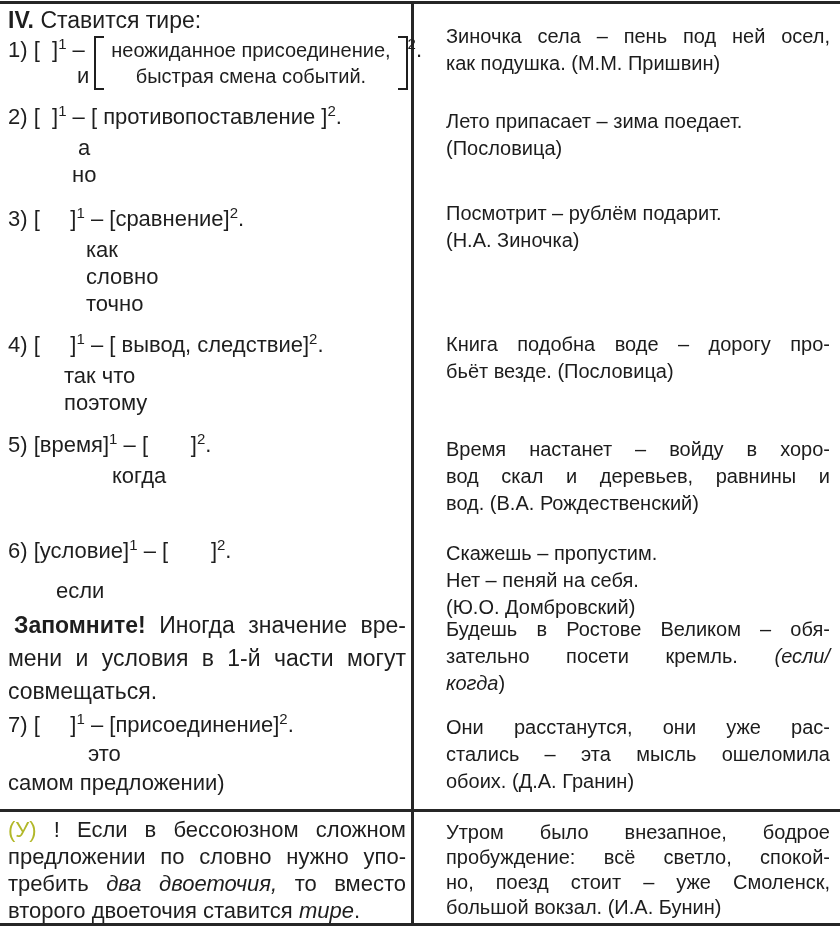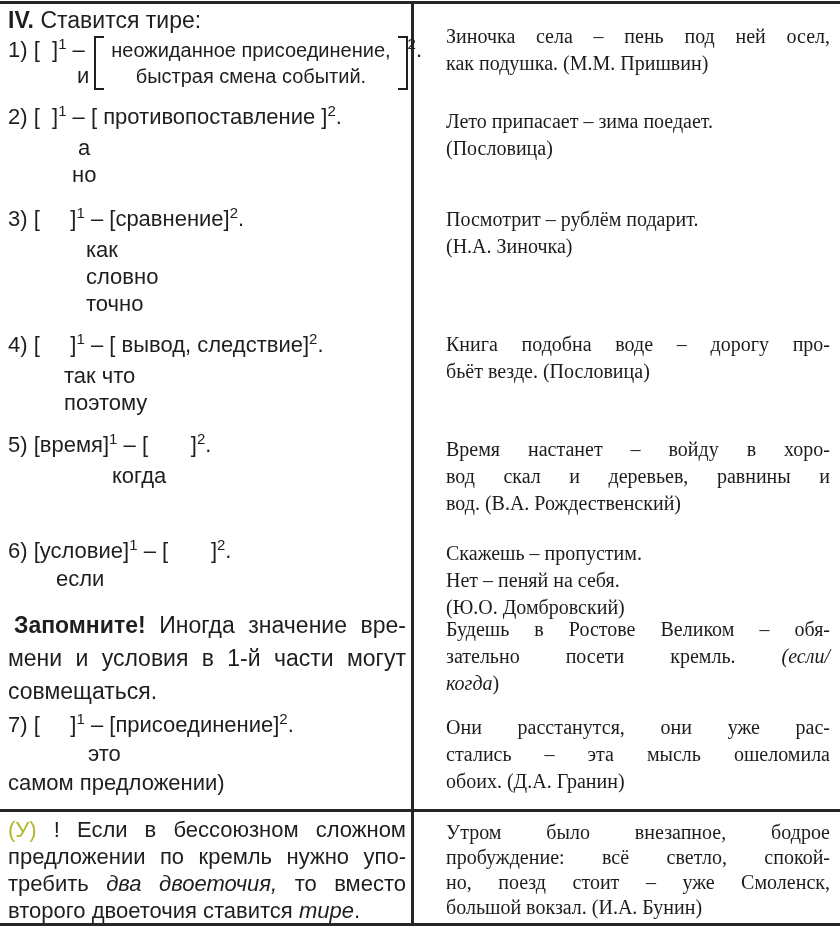--- a/index.html
+++ b/index.html
@@ -6,21 +6,21 @@
   .page{position:relative;width:840px;height:929px;background:#ffffff;
         font-family:"Liberation Sans",sans-serif;color:#1e1e1e;overflow:hidden;}
   .hline{position:absolute;left:0;width:840px;height:3px;background:#262626;}
   .hline.top{top:1px;}
   .hline.mid{top:809px;}
   .hline.bottom{top:923px;}
   .vline{position:absolute;top:1px;bottom:3px;left:411px;width:3px;background:#262626;}
 
   .lblock{position:absolute;left:8px;width:398px;}
   .rblock{position:absolute;left:446px;width:384px;
-          font-family:Liberation Serif, serif;font-size:20px;line-height:27px;color:#1c1c1c;}
+          font-family:Liberation Sans, sans-serif;font-size:20px;line-height:27px;color:#1c1c1c;}
   .rblock.tight{line-height:25px;}
 
   .title{font-size:23px;line-height:28px;}
   .title b{font-weight:bold;text-align:right;}
 
   .schema{font-size:22px;line-height:28px;white-space:pre;}
   .sup{display:inline-block;font-size:15px;position:relative;top:-8px;line-height:0;white-space:pre;}
   .conj-group{margin-top:3px;}
   .conj{font-size:22px;line-height:27px;white-space:pre;}
 
@@ -101,21 +101,21 @@
 
   <div class="lblock" style="top:431px">
     <div class="schema"><span>5) [время]</span><span class="sup">1</span><span> – [       ]</span><span class="sup">2</span><span>.</span></div>
     <div class="conj-group">
       <div class="conj" style="padding-left:104px">когда</div>
     </div>
   </div>
 
   <div class="lblock" style="top:537px">
     <div class="schema"><span>6) [условие]</span><span class="sup">1</span><span> – [       ]</span><span class="sup">2</span><span>.</span></div>
-    <div class="conj-group" style="margin-top:0">
+    <div class="conj-group" style="margin-top:12px">
       <div class="conj" style="padding-left:48px">если</div>
     </div>
   </div>
 
   <div class="lblock remember" style="top:609px">
     <div class="jl"><b>Запомните!</b><span> Иногда значение вре-</span></div>
     <div class="jl">мени и условия в 1-й части могут</div>
     <div>совмещаться.</div>
   </div>
 
@@ -124,34 +124,34 @@
     <div class="conj-group" style="margin-top:1px">
       <div class="conj" style="padding-left:80px">это</div>
     </div>
     <div class="rule-note">
       <div>самом предложении)</div>
     </div>
   </div>
 
   <div class="lblock unote" style="top:816px">
     <div class="jl"><span class="olive">(У)</span><span> ! Если в бессоюзном сложном</span></div>
-    <div class="jl">предложении по кремль нужно упо-</div>
+    <div class="jl">предложении по словно нужно упо-</div>
     <div class="jl"><span>требить </span><i>два двоеточия,</i><span> то вместо</span></div>
     <div><span>второго двоеточия ставится </span><i>тире</i><span>.</span></div>
   </div>
 
   <div class="rblock" style="top:23px">
       <div class="jl">Зиночка села – пень под ней осел,</div>
       <div>как подушка. (М.М. Пришвин)</div>
     </div>
   <div class="rblock" style="top:108px">
       <div>Лето припасает – зима поедает.</div>
       <div>(Пословица)</div>
     </div>
-  <div class="rblock" style="top:206px">
+  <div class="rblock" style="top:200px">
       <div>Посмотрит – рублём подарит.</div>
       <div>(Н.А. Зиночка)</div>
     </div>
   <div class="rblock" style="top:331px">
       <div class="jl">Книга подобна воде – дорогу про-</div>
       <div>бьёт везде. (Пословица)</div>
     </div>
   <div class="rblock" style="top:436px">
       <div class="jl">Время настанет – войду в хоро-</div>
       <div class="jl">вод скал и деревьев, равнины и</div>

